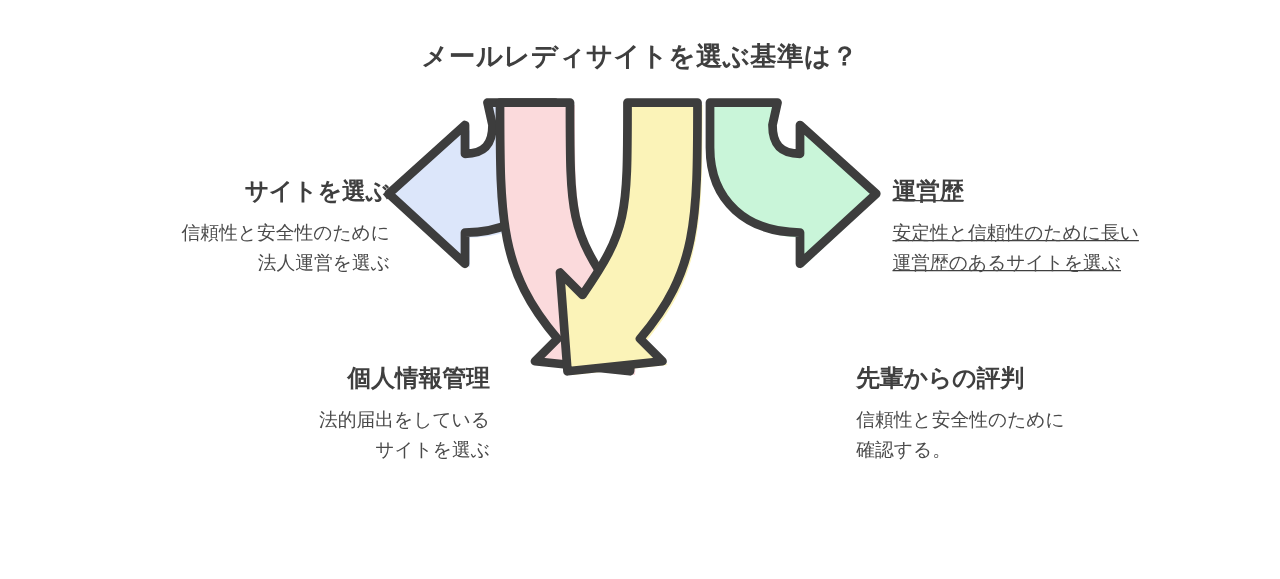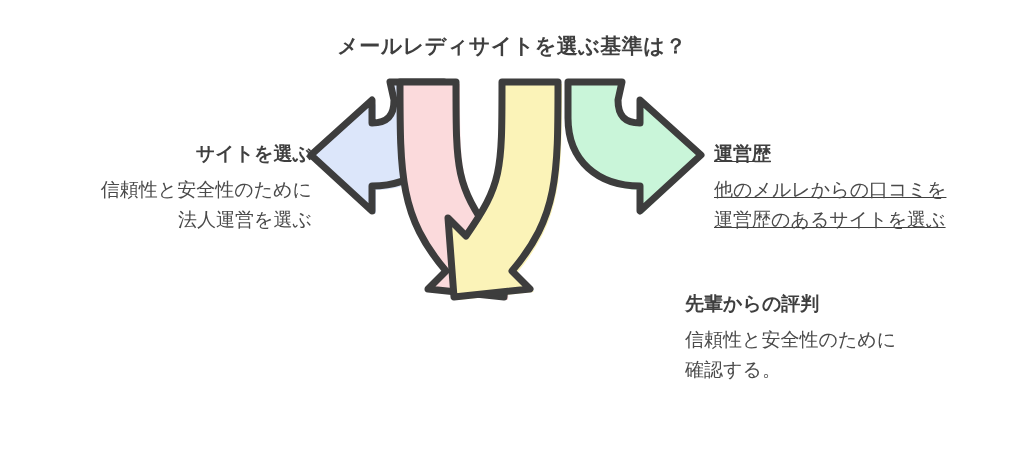--- a/index.html
+++ b/index.html
@@ -59,21 +59,21 @@
     position: absolute;
   }
   .node .heading {
     font-size: 19px;
     font-weight: bold;
     color: #3f3f3f;
     line-height: 1.35;
     white-space: nowrap;
   }
   .node .desc {
-    font-size: 19px;
+    font-size: 15px;
     font-weight: normal;
     color: #4a4a4a;
     line-height: 1.6;
     margin-top: 8px;
     white-space: pre-line;
   }
 
   .node-left   { left: 20px;  top: 141px; width: 292px; text-align: right; }
   .node-right  { left: 714px; top: 141px; width: 300px; text-align: left; text-decoration: underline;  }
   .node-bleft  { left: 96px;  top: 291px; width: 296px; text-align: right; }
@@ -187,24 +187,29 @@
   </div>
 
   <div class="node node-left">
     <div class="heading">サイトを選ぶ</div>
     <div class="desc">信頼性と安全性のために
 法人運営を選ぶ</div>
   </div>
 
   <div class="node node-right">
     <div class="heading">運営歴</div>
-    <div class="desc">他のメルレからの口コミを
+    <div class="desc">安定性と信頼性のために長い
 運営歴のあるサイトを選ぶ</div>
   </div>
 
+  <div class="node node-bleft">
+    <div class="heading">個人情報管理</div>
+    <div class="desc">法的届出をしている
+サイトを選ぶ</div>
+  </div>
 
   <div class="node node-bright">
     <div class="heading">先輩からの評判</div>
     <div class="desc">信頼性と安全性のために
 確認する。</div>
   </div>
 
 </div>
 
 </body></html>

